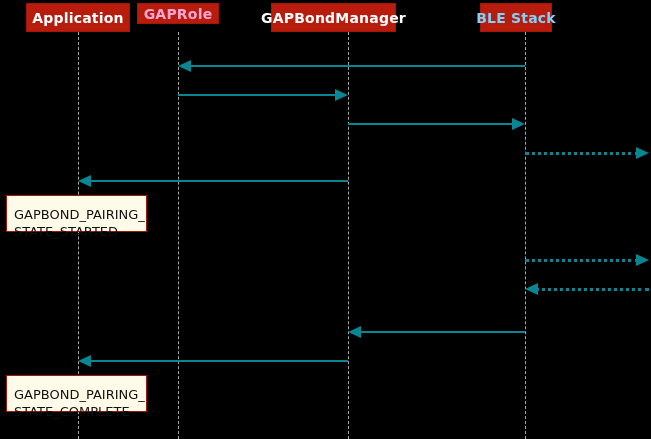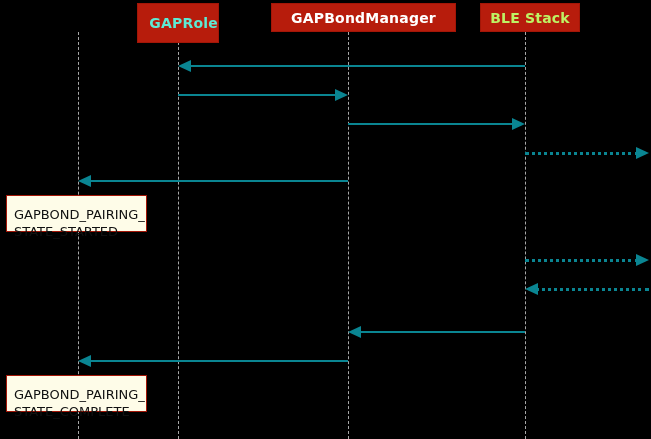--- a/index.html
+++ b/index.html
@@ -75,27 +75,30 @@
   }
 </style>
 </head>
 <body>
 
 <div id="diagram">
     <div class="lifeline" style="left: 78px; top: 32px; height: 407px; border-left-color: rgb(168, 168, 168);"></div>
     <div class="lifeline" style="left: 178px; top: 32px; height: 407px; border-left-color: rgb(168, 168, 168);"></div>
     <div class="lifeline" style="left: 348px; top: 32px; height: 407px; border-left-color: rgb(168, 168, 168);"></div>
     <div class="lifeline" style="left: 525px; top: 32px; height: 407px; border-left-color: rgb(168, 168, 168);"></div>
-    <div class="participant-box" style="left: 137px; top: 3px; width: 82px; height: 40px; background: rgb(183, 28, 12); color: #5eead4; justify-content: flex-end;">
+    <div class="participant-box" style="left: 26px; top: 3px; width: 104px; height: 29px; background: rgb(183, 28, 12); color: rgb(255, 255, 255);">
+      <span>Application</span>
+    </div>
+    <div class="participant-box" style="left: 137px; top: 3px; width: 82px; height: 21px; background: rgb(183, 28, 12); color: #f9a8d4;">
       <span>GAPRole</span>
     </div>
-    <div class="participant-box" style="left: 271px; top: 3px; width: 185px; height: 29px; background: rgb(183, 28, 12); color: rgb(255, 255, 255);">
+    <div class="participant-box" style="left: 271px; top: 3px; width: 125px; height: 29px; background: rgb(183, 28, 12); color: rgb(255, 255, 255);">
       <span>GAPBondManager</span>
     </div>
-    <div class="participant-box" style="left: 480px; top: 3px; width: 100px; height: 29px; background: rgb(183, 28, 12); color: #bef264;">
+    <div class="participant-box" style="left: 480px; top: 3px; width: 72px; height: 29px; background: rgb(183, 28, 12); color: #7dd3fc;">
       <span>BLE Stack</span>
     </div>
     <div class="msg-line" style="left: 188px; top: 65px; width: 337px; border-top-color: rgb(10, 133, 146);"></div>
     <div class="arrowhead left" style="top: 60px; left: 178px; border-right-color: rgb(10, 133, 146);"></div>
     <div class="msg-line" style="left: 178px; top: 94px; width: 160px; border-top-color: rgb(10, 133, 146);"></div>
     <div class="arrowhead right" style="top: 89px; left: 335px; border-left-color: rgb(10, 133, 146);"></div>
     <div class="msg-line" style="left: 348px; top: 123px; width: 167px; border-top-color: rgb(10, 133, 146);"></div>
     <div class="arrowhead right" style="top: 118px; left: 512px; border-left-color: rgb(10, 133, 146);"></div>
     <div class="msg-line dotted" style="left: 525px; top: 152px; width: 114px; border-top-color: rgb(10, 133, 146);"></div>
     <div class="arrowhead right" style="top: 147px; left: 636px; border-left-color: rgb(10, 133, 146);"></div>

